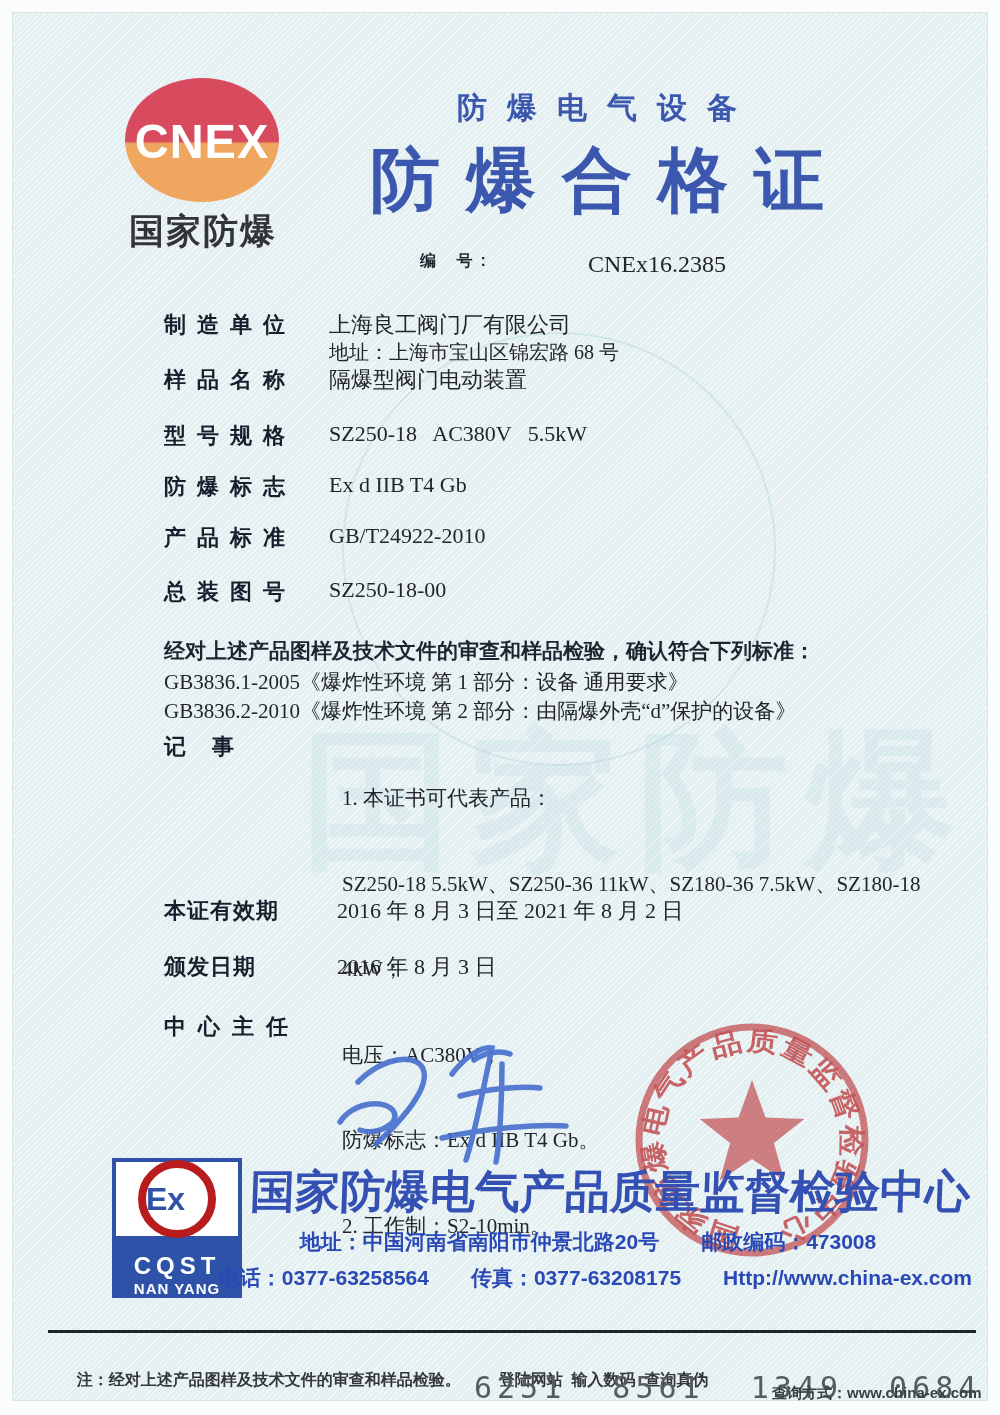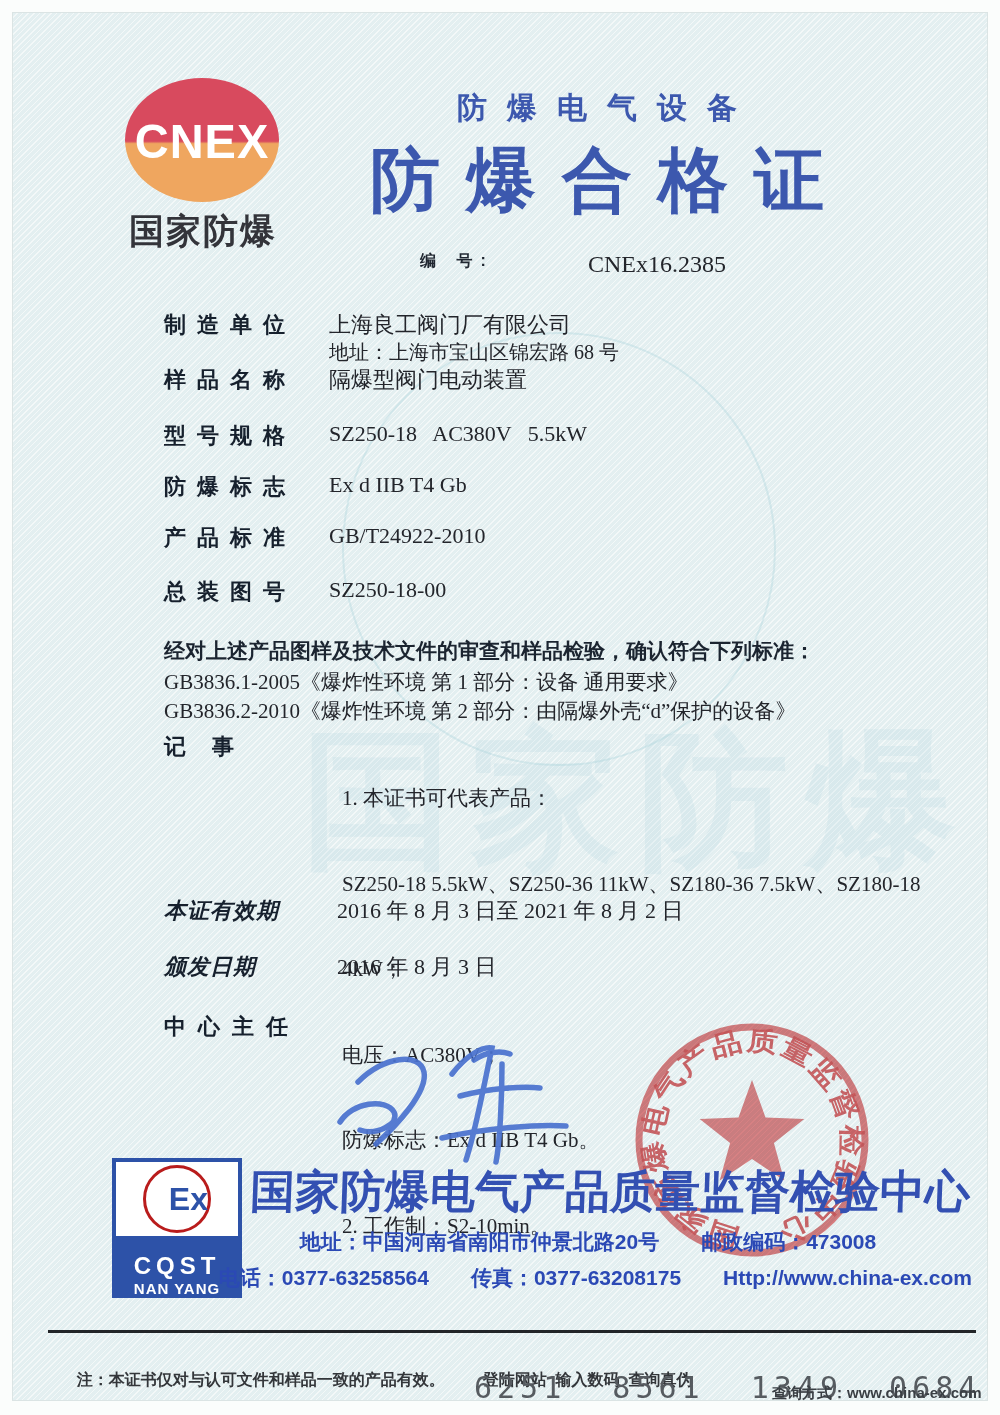--- a/index.html
+++ b/index.html
@@ -25,32 +25,32 @@
     display:flex;align-items:center;justify-content:center;}
   .cnex span{color:#fff;font-weight:700;font-size:47px;letter-spacing:1px;transform:scaleY(1.04);}
   .cnex-cap{left:96px;top:196px;width:190px;text-align:center;font-size:35px;font-weight:600;color:#33343a;letter-spacing:2px;}
   
   .hdr-sub{left:290px;top:76px;width:590px;text-align:center;font-size:30px;font-weight:700;color:#3c58ae;letter-spacing:20px;text-indent:20px;white-space:nowrap;}
   .hdr-title{left:270px;top:122px;width:630px;text-align:center;font-size:70px;font-weight:700;color:#3c58ae;letter-spacing:26px;text-indent:26px;white-space:nowrap;}
   .certno-l{left:408px;top:239px;font-size:16px;font-weight:600;color:#1f2630;letter-spacing:8px;text-align:center;}
   .certno-v{left:528px;top:239px;font-family:"Liberation Serif",serif;font-size:24px;color:#23252b;margin-left:48px;}
   
   .flabel{left:152px;font-size:22px;font-weight:600;color:#16202d;letter-spacing:11px;white-space:nowrap;}
-  .flabel.tight{letter-spacing:1px;font-style:italic;}
+  .flabel.tight{letter-spacing:1px;}
   .fval{left:317px;font-family:"Liberation Serif",serif;font-size:22px;color:#23252b;white-space:pre-wrap;}
   .std{left:152px;width:720px;font-family:"Liberation Serif",serif;font-size:21px;color:#23252b;line-height:29px;}
   .std .intro{font-family:"Liberation Sans",sans-serif;font-weight:600;color:#1b2430;margin-bottom:3px;}
   .remarks{left:330px;top:715px;width:590px;font-family:"Liberation Serif",serif;font-size:21px;color:#23252b;line-height:28.5px;white-space:pre-wrap;}
   
   .sig{left:312px;top:1022px;}
   .seal{left:612px;top:1004px;mix-blend-mode:multiply;}
   
   .badge{left:100px;top:1146px;width:130px;height:140px;border:4px solid #2d52a8;background:#fff;box-sizing:border-box;}
   .badge .top{height:74px;display:flex;align-items:center;justify-content:center;}
-  .badge .exc{width:62px;height:62px;border:3px solid #b91c1c;border-radius:50%;display:flex;align-items:center;justify-content:flex-end;}
+  .badge .exc{width:62px;height:62px;border:8px solid #b91c1c;border-radius:50%;display:flex;align-items:center;justify-content:flex-start;}
   .badge .exc span{color:#2d52a8;font-weight:700;font-size:32px;}
   .badge .bot{height:58px;background:#2d52a8;color:#fff;text-align:center;}
   .badge .bot .l1{font-size:24px;letter-spacing:5px;padding-top:16px;font-weight:600;}
   .badge .bot .l2{font-size:15px;letter-spacing:1px;font-weight:600;}
   .org-name{left:238px;top:1150px;width:676px;text-align:center;font-family:"Liberation Serif",serif;font-size:45px;font-weight:700;color:#3350b2;white-space:nowrap;transform:skewX(-2deg);}
   .org-addr{left:238px;top:1216px;width:676px;text-align:center;font-size:21px;font-weight:700;color:#2b49b5;white-space:pre-wrap;}
   .org-tel{left:200px;top:1252px;width:760px;text-align:right;font-size:21px;font-weight:700;color:#2b49b5;white-space:pre-wrap;}
   
   .divider{left:36px;top:1318px;width:928px;height:3px;background:#222528;}
   .foot-note{left:38px;top:1340px;font-size:16px;font-weight:600;color:#33363a;white-space:pre-wrap;}
@@ -154,19 +154,19 @@
         <div class="l2">NAN YANG</div>
       </div>
     </div>
 
     <div class="abs org-name">国家防爆电气产品质量监督检验中心</div>
     <div class="abs org-addr">地址：中国河南省南阳市仲景北路20号　　邮政编码：473008</div>
     <div class="abs org-tel">电话：0377-63258564　　传真：0377-63208175　　Http://www.china-ex.com</div>
 
     <div class="abs divider"></div>
     <div class="abs foot-note">
-      <span>注：本证书仅对与认可文件和样品一致的产品有效。</span><span class="hint">登陆网站  输入数码  查询真伪</span>
+      <span>注：经对上述产品图样及技术文件的审查和样品检验。</span><span class="hint">登陆网站  输入数码  查询真伪</span>
     </div>
     <div class="abs vcode">6251  8561  1349  0684</div>
     <div class="abs query">查询方式：www.china-ex.com</div>
 
   </div>
 </div>
 
 </body></html>

